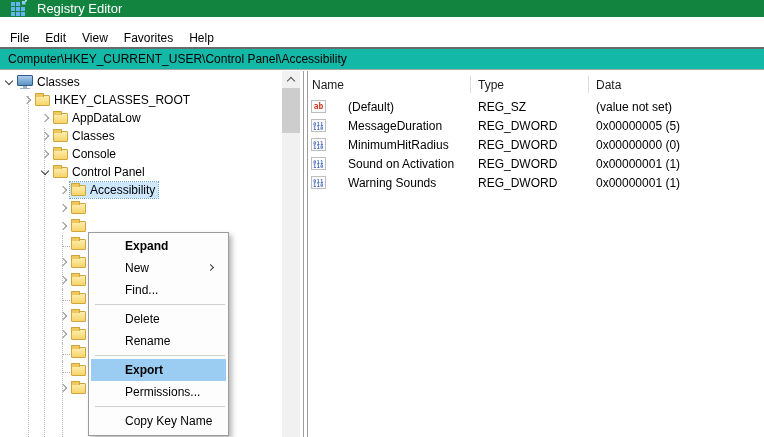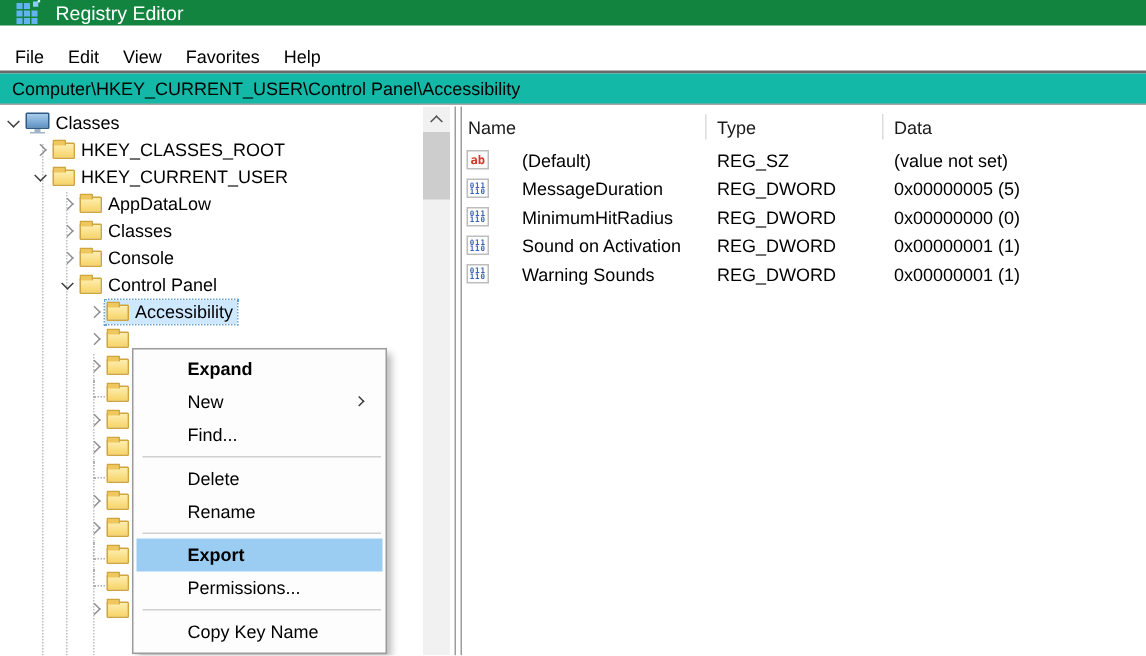--- a/index.html
+++ b/index.html
@@ -117,21 +117,21 @@
     font-family:"DejaVu Sans Mono", monospace; font-weight:bold;
   }
   .vicon.sz { color:#d23a28; font-size:8px; line-height:8px; }
   .vicon.sz::before { content:"ab"; }
   .vicon.dw { color:#3a60b8; font-size:5px; line-height:4px; letter-spacing:0.5px; }
   .vicon.dw::before { content:"011"; display:block; }
   .vicon.dw::after  { content:"110"; display:block; }
 
   
   .ctxmenu {
-    position:absolute; left:88px; top:232px; width:170px; height:204px; z-index:20;
+    position:absolute; left:88px; top:232px; width:141px; height:204px; z-index:20;
     background:#fdfdfd; border:1px solid #9b9b9b;
     box-shadow:3px 3px 5px rgba(0,0,0,0.28); padding-top:2px;
   }
   .mi { height:22px; line-height:22px; padding-left:34px; font-size:12px; margin:0 2px; position:relative; }
   .mi.bold { font-weight:bold; }
   .mi.hl { background:#9bcdf3;font-weight:bold; }
   .msep { height:1px; background:#d0d0d0; margin:3px 3px 3px 6px; }
   .subarr {
     position:absolute; right:13px; top:8px; width:5px; height:5px;
     border-top:1px solid #3c3c3c; border-right:1px solid #3c3c3c; transform:rotate(45deg);
@@ -190,27 +190,20 @@
         <span class="tlabel">Classes</span>
           </span>
       </div>
       <div class="trow lv1">
         <span class="chev col"></span>
         <span class="rowbody">
             <span class="folder"></span>
         <span class="tlabel">HKEY_CLASSES_ROOT</span>
           </span>
       </div>
-      <div class="trow lv1">
-        <span class="chev exp"></span>
-        <span class="rowbody">
-            <span class="folder"></span>
-        <span class="tlabel">HKEY_CURRENT_USER</span>
-          </span>
-      </div>
       <div class="trow lv2">
         <span class="chev col"></span>
         <span class="rowbody">
             <span class="folder"></span>
         <span class="tlabel">AppDataLow</span>
           </span>
       </div>
       <div class="trow lv2">
         <span class="chev col"></span>
         <span class="rowbody">

